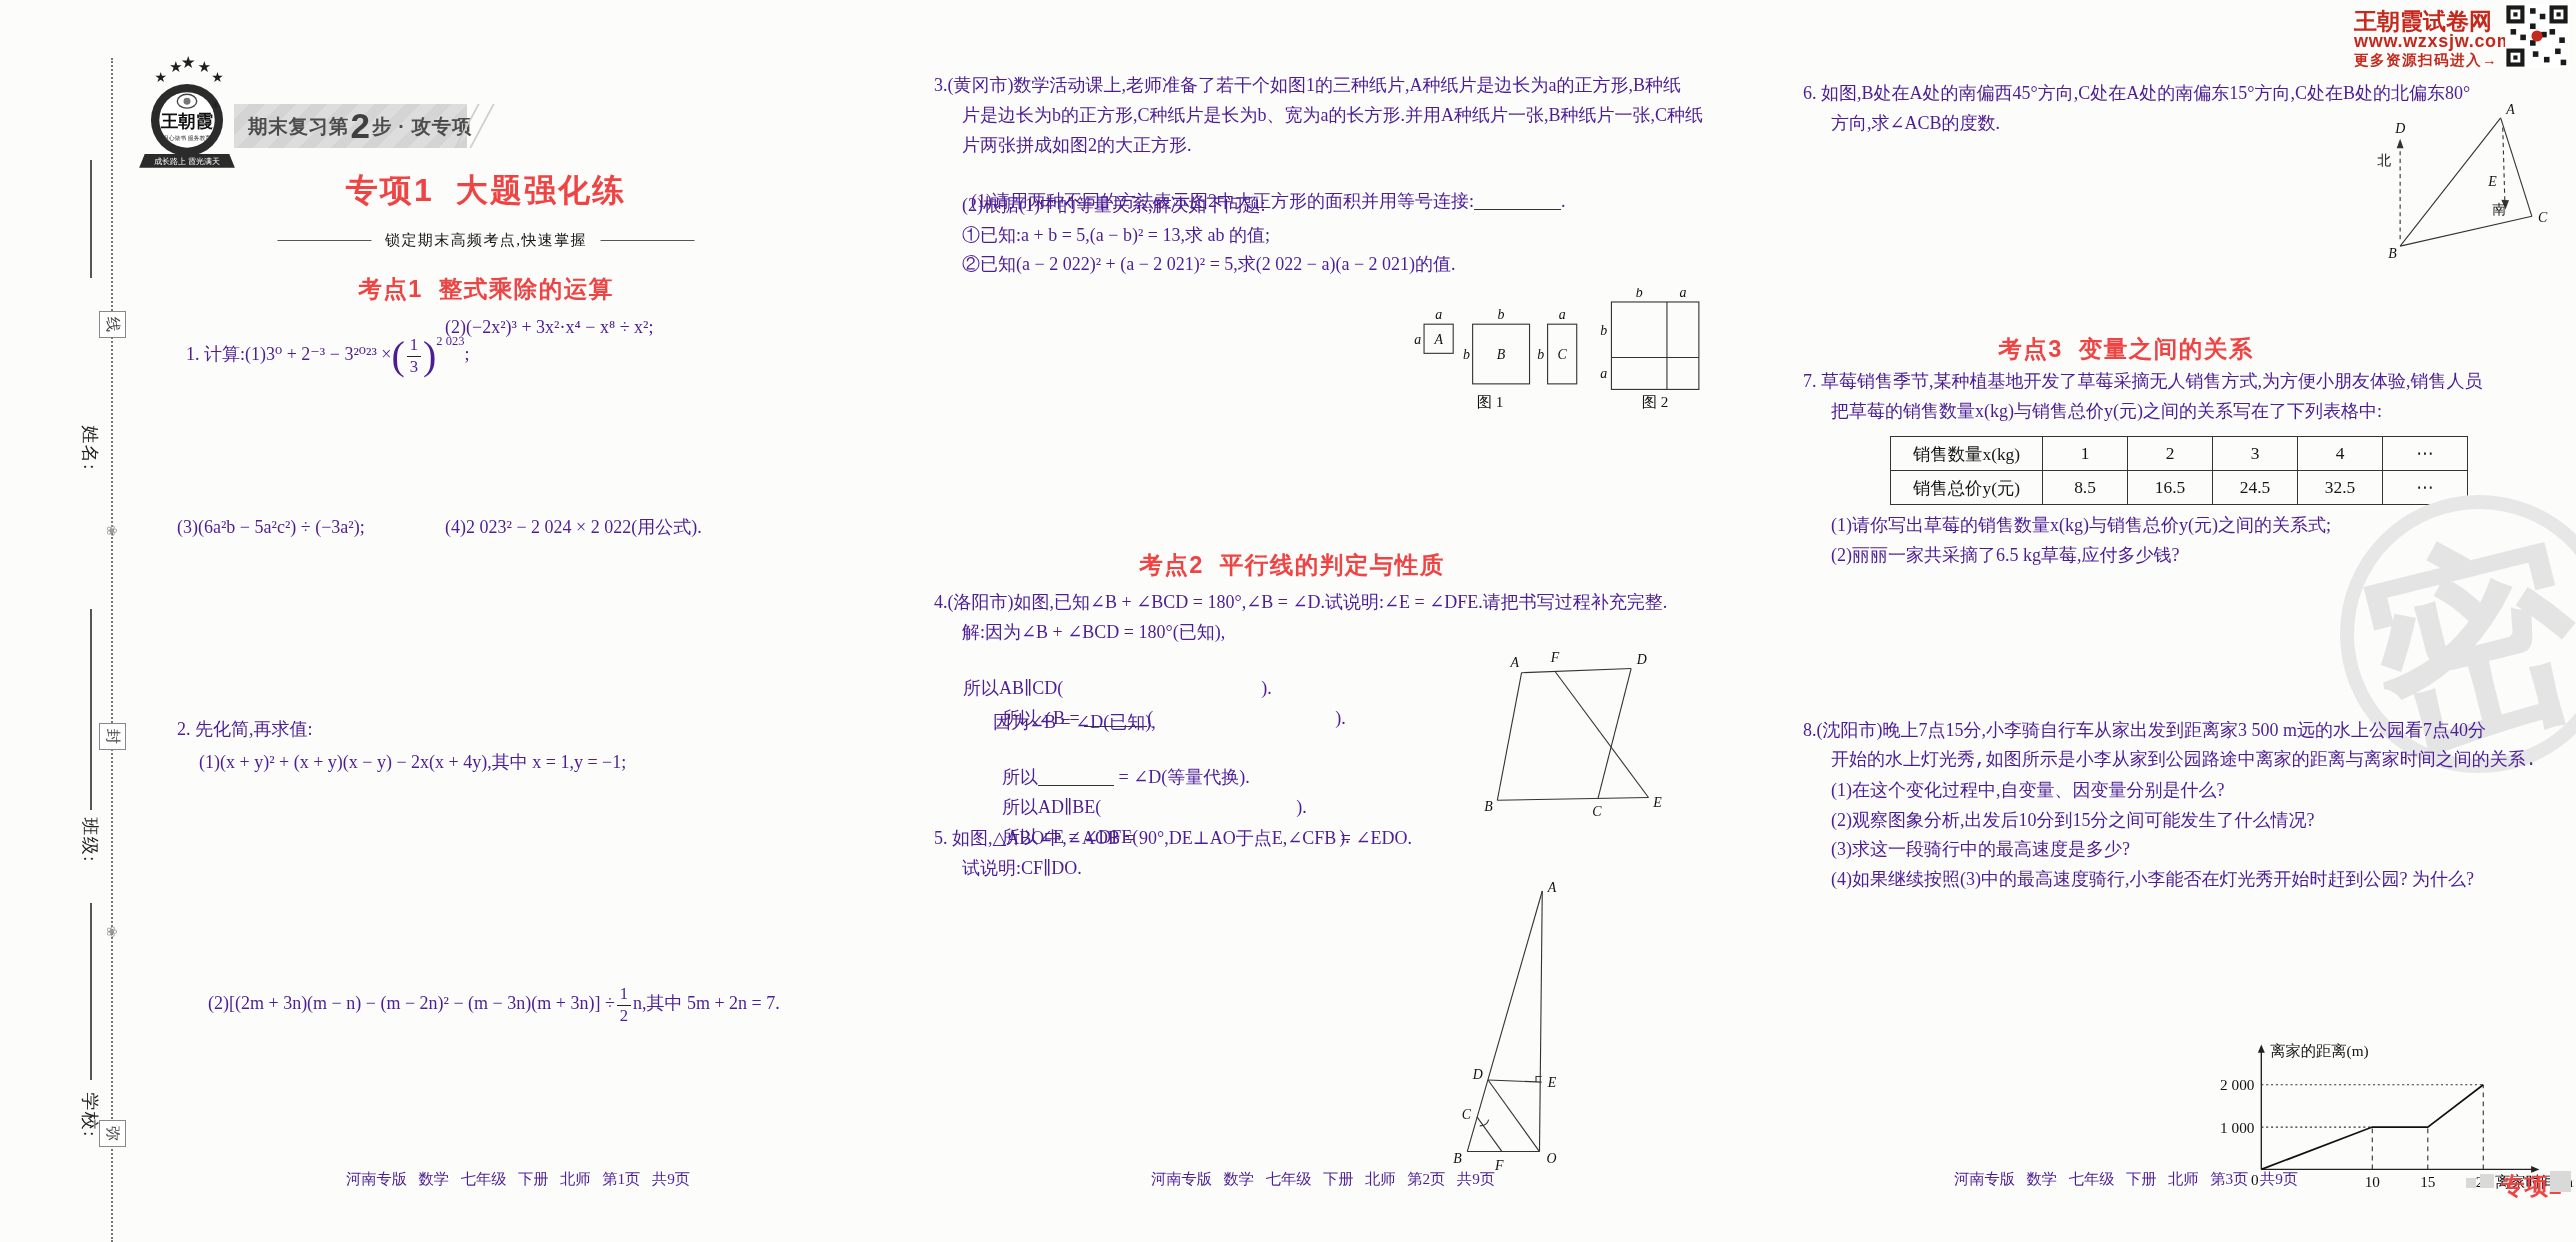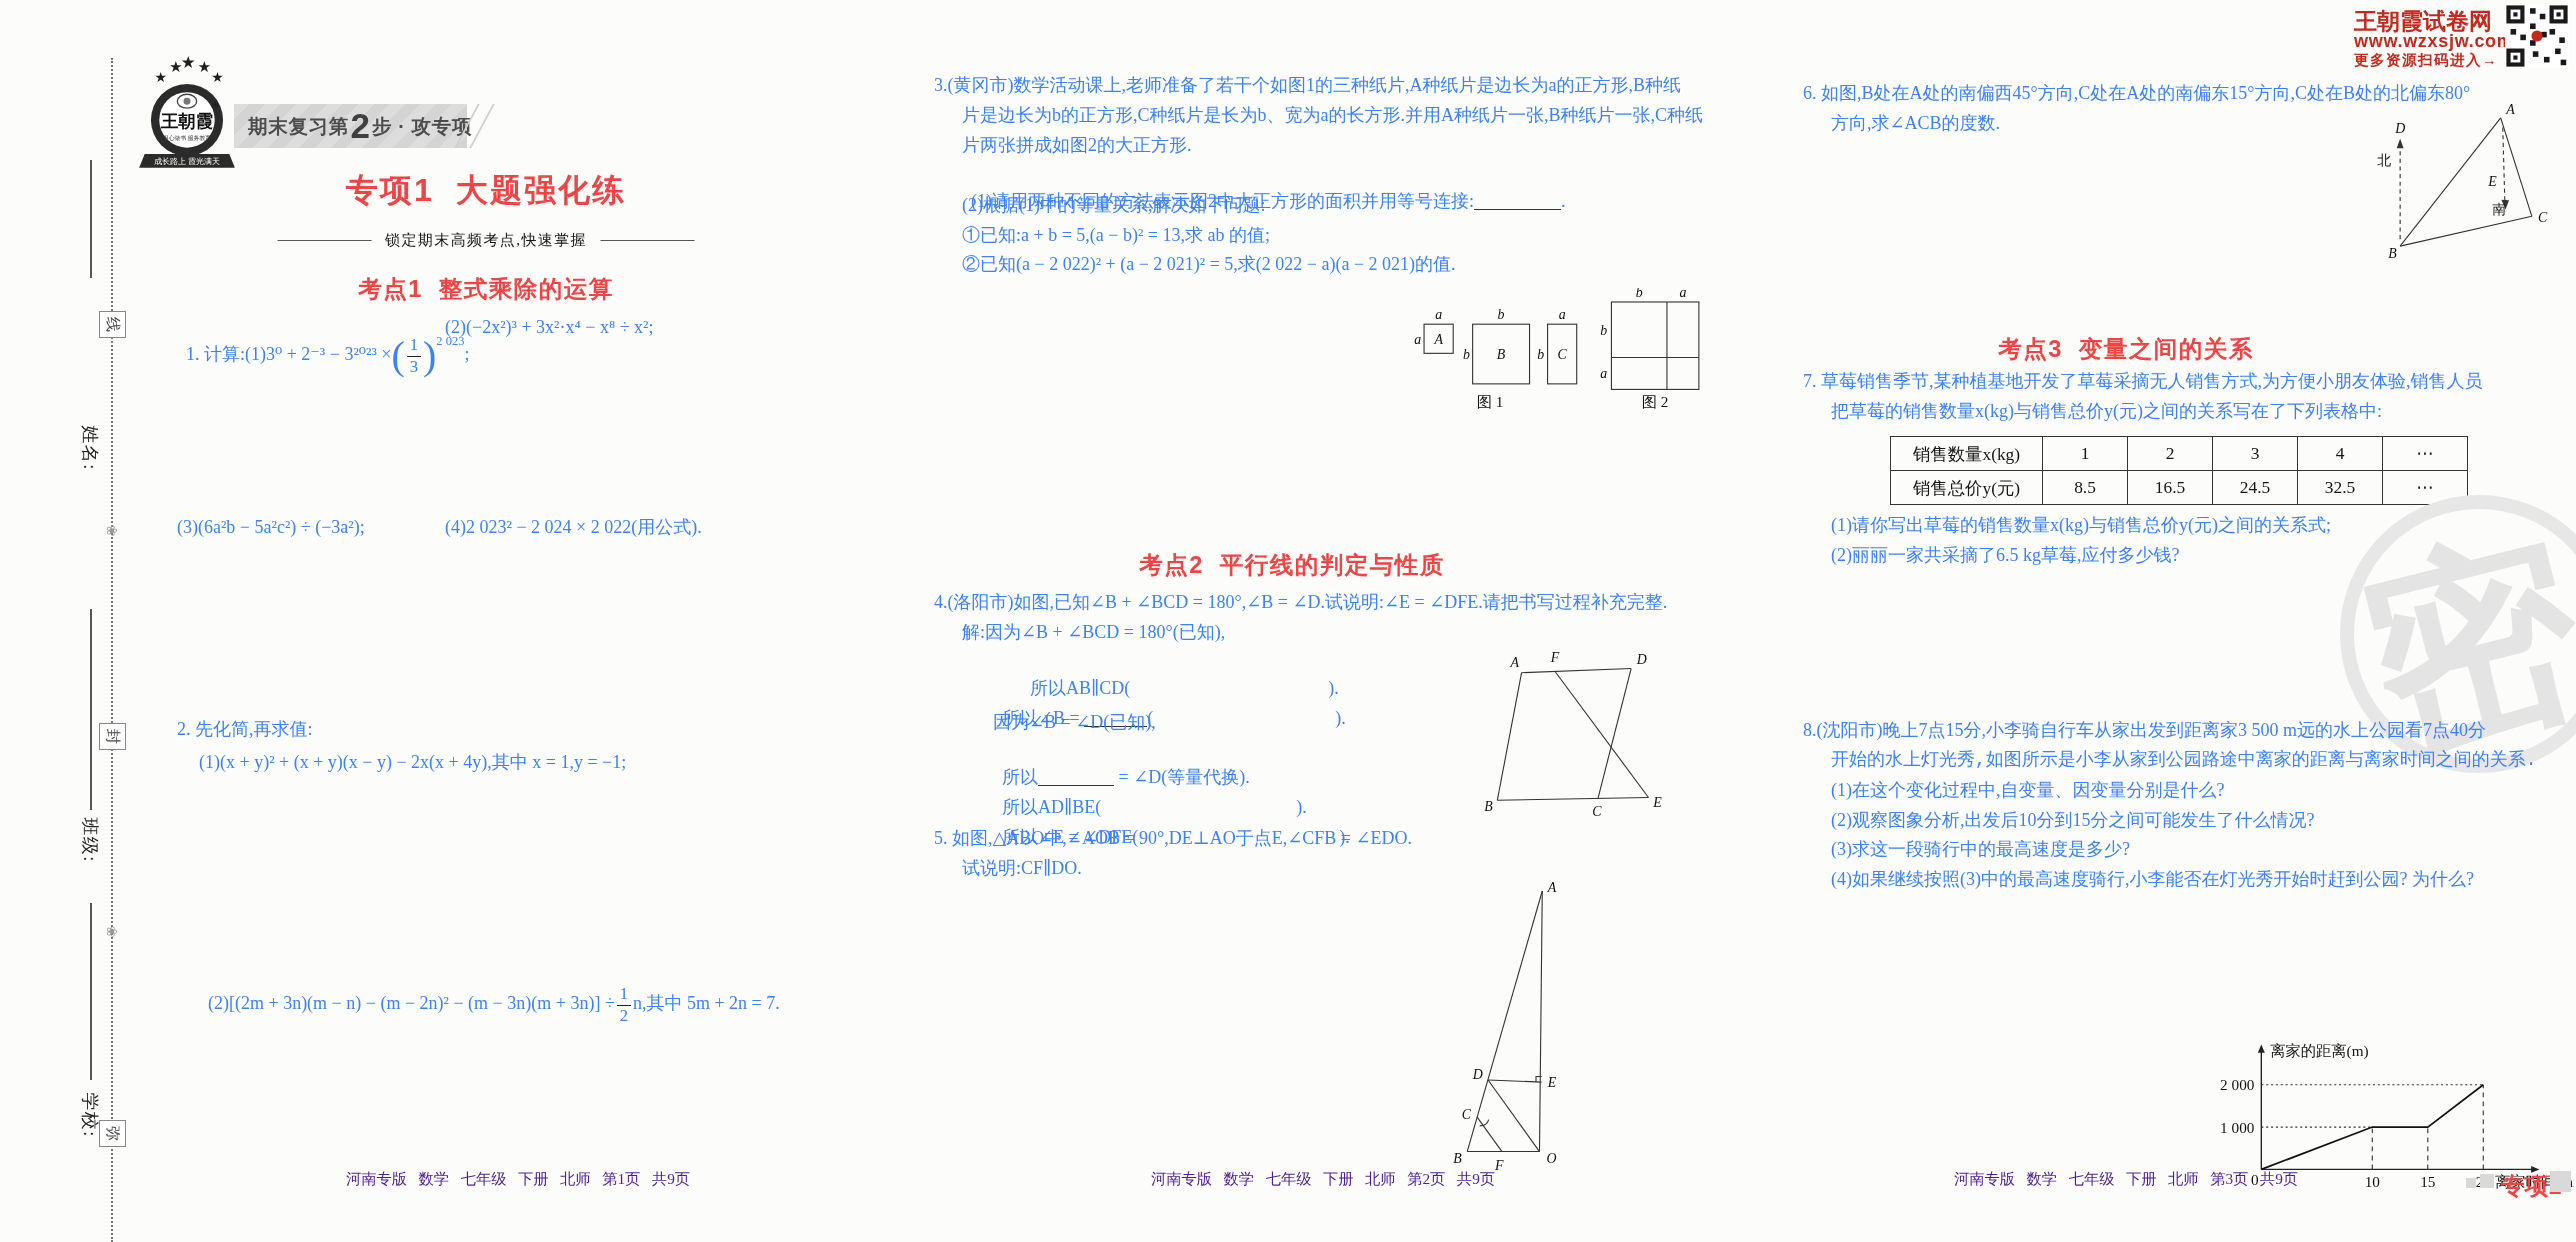--- a/index.html
+++ b/index.html
@@ -1,19 +1,19 @@
 <!DOCTYPE html>
 <html style="font-size:11px"><head>
 <meta charset="utf-8">
 <style>
   html,body{margin:0;padding:0;}
   body{width:2576px;height:1243px;position:relative;overflow:hidden;background:#fcfcfb;
        font-family:"Liberation Serif","DejaVu Serif",serif;color:#151515;}
   .abs{position:absolute;}
-  .t{font-size:18px;line-height:1.45;white-space:pre;color:#3b82f6;}
+  .t{font-size:18px;line-height:1.45;white-space:pre;color:#4c1d95;}
   .h{font-family:"Liberation Sans","DejaVu Sans",sans-serif;font-weight:bold;color:#ef4444;white-space:pre;}
   .ctr{transform:translateX(-50%);}
   .title{font-size:32px;letter-spacing:2.1px;}
   .kao{font-size:23.6px;letter-spacing:1.4px;}
   .footer{font-size:15.3px;white-space:pre;color:#4c1d95;}
   .blank{display:inline-block;border-bottom:1.4px solid #333;height:18px;vertical-align:-2.8px;}
   .gap{display:inline-block;height:7px;}
   .frac{display:inline-flex;flex-direction:column;align-items:center;vertical-align:middle;margin:0 2.1px;line-height:1;}
   .frac .fn{font-size:16.7px;padding:0 2.8px 2.1px;}
   .frac .fd{font-size:16.7px;border-top:1.4px solid #222;padding:2.1px 2.8px 0;}
@@ -147,21 +147,21 @@
     <text class="it" x="334" y="68" text-anchor="middle">b</text>
     <text class="it" x="334" y="130" text-anchor="middle">a</text>
   </g>
   <text x="170" y="172" font-size="22" text-anchor="middle" fill="#111">图 1</text>
   <text x="408" y="172" font-size="22" text-anchor="middle" fill="#111">图 2</text>
 </svg>
 
 <div class="abs h kao ctr" style="left:1292px;top:549px;">考点2  平行线的判定与性质</div>
 <div class="abs t" style="left:934px;top:589px;">4.(洛阳市)如图,已知∠B + ∠BCD = 180°,∠B = ∠D.试说明:∠E = ∠DFE.请把书写过程补充完整.</div>
 <div class="abs t" style="left:962px;top:619px;">解:因为∠B + ∠BCD = 180°(已知),</div>
-<div class="abs t" style="left:1021px;top:649px;">
+<div class="abs t" style="left:954px;top:649px;">
   <span>所以AB∥CD(</span><span class="gap" style="width:198px;"></span><span>).</span>
 </div>
 <div class="abs t" style="left:993px;top:679px;">
   <span>所以∠B = </span><span class="blank" style="width:63px;"></span><span>(</span><span class="gap" style="width:182px;"></span><span>).</span>
 </div>
 <div class="abs t" style="left:993px;top:709px;">因为∠B = ∠D(已知),</div>
 <div class="abs t" style="left:993px;top:738px;">
   <span>所以</span><span class="blank" style="width:76px;"></span><span> = ∠D(等量代换).</span>
 </div>
 <div class="abs t" style="left:993px;top:768px;">

